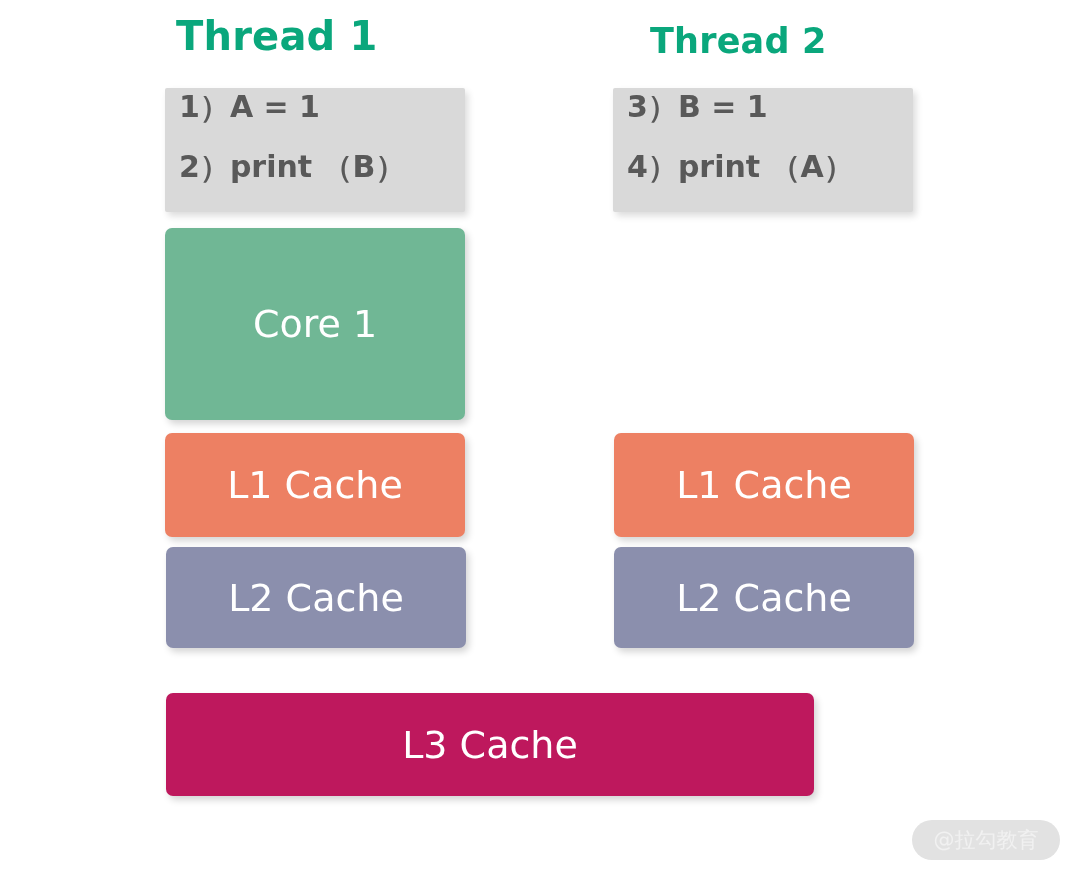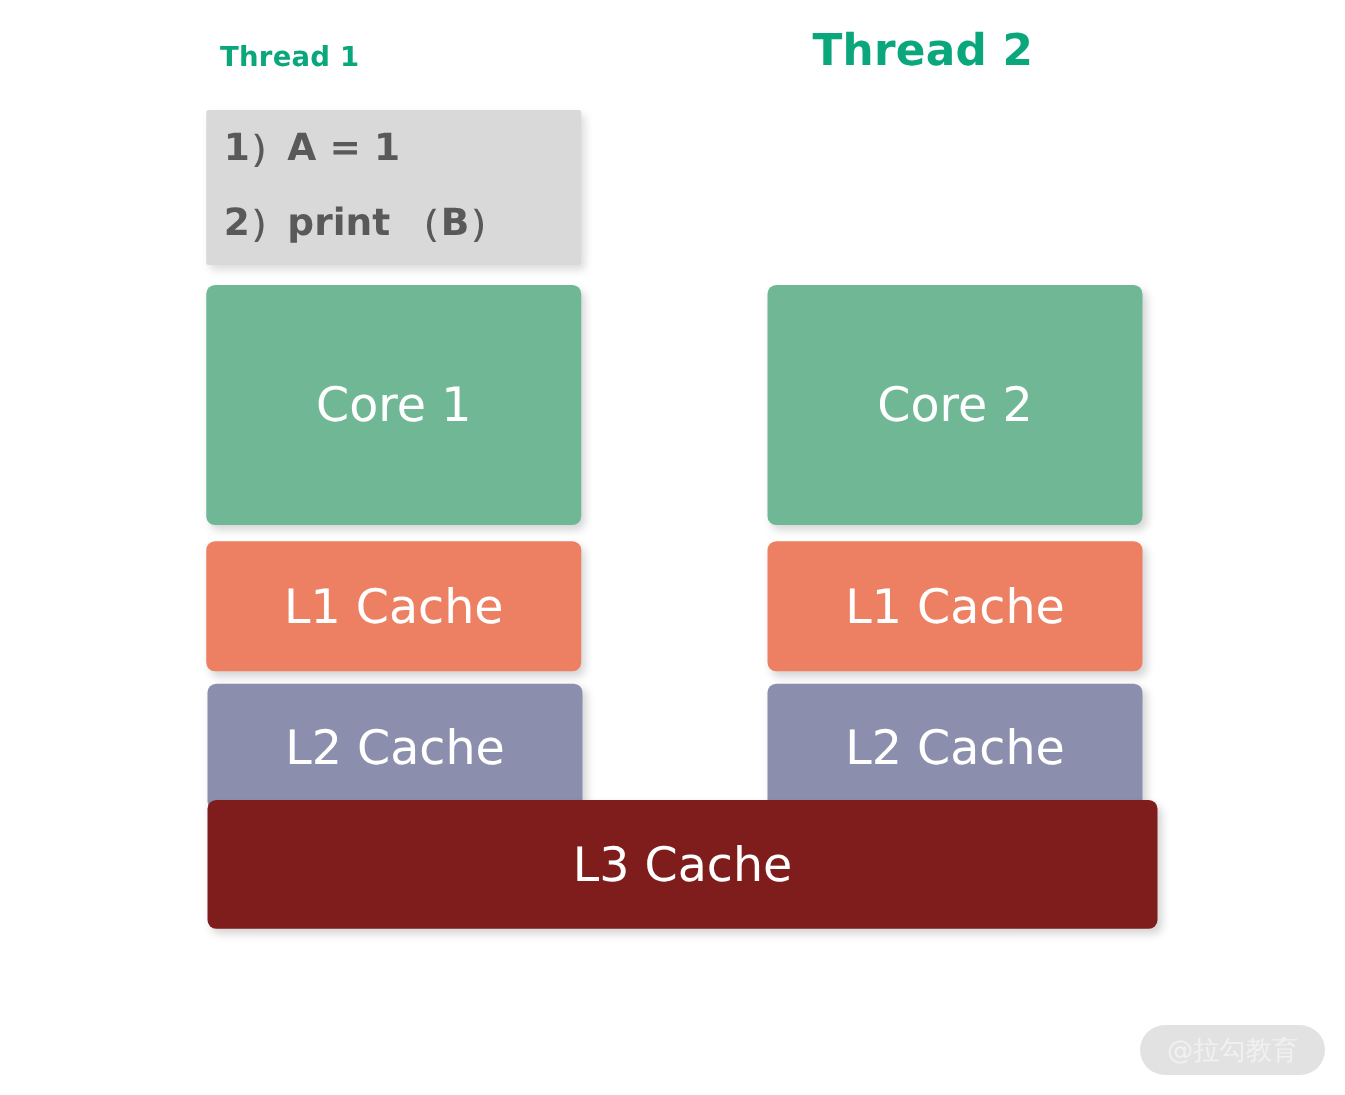--- a/index.html
+++ b/index.html
@@ -21,22 +21,22 @@
   
   .thread-title {
     position: absolute;
     font-weight: bold;
     letter-spacing: 0.2px;
     white-space: nowrap;
     line-height: 1;
   }
   #thread1-title {
     left: 176px;
-    top: 36px;
-    font-size: 22px;
+    top: 16px;
+    font-size: 40px;
   }
   #thread2-title {
     left: 630px;
     top: 24px;
     font-size: 35px;
     margin-left: 20px;
   }
 
   
   .block {
@@ -55,21 +55,21 @@
     line-height: 1;
     white-space: nowrap;
   }
 
   
   .code-box {
     position: absolute;
     background: #d9d9d9;
     border-radius: 2px;
     box-sizing: border-box;
-    padding: 16px 0 0 14px;
+    padding: 4px 0 0 14px;
     box-shadow: 3px 4px 7px rgba(0, 0, 0, 0.14);
   }
   .code-line {
     color: #595959;
     font-size: 30px;
     font-weight: bold;
     line-height: 1;
     white-space: nowrap;
     margin-bottom: 30px;
   }
@@ -124,34 +124,39 @@
   <div class="block" style="left:165px; top:433px; width:300px; height:104px; background:#ed8063;">
     <span class="block-label">L1 Cache</span>
   </div>
 
   <div class="block" style="left:166px; top:547px; width:300px; height:101px; background:#8b8fad;">
     <span class="block-label">L2 Cache</span>
   </div>
 
   <div id="thread2-title" class="thread-title" style="color:#0aa77c;">Thread 2</div>
 
+  <div class="code-box" id="code-box-2" style="left:613px; top:88px; width:300px; height:124px;">
+    <div class="code-line">
+      <span class="code-num">3）</span><span>B = 1</span>
+    </div>
+    <div class="code-line">
+      <span class="code-num">4）</span><span>print （A）</span>
+    </div>
+  </div>
 
-  <div class="block" style="left:614px; top:228px; width:300px; height:192px; background:#70b795;">
-    <span class="block-label">Core 2</span>
-  </div>
 
   <div class="block" style="left:614px; top:433px; width:300px; height:104px; background:#ed8063;">
     <span class="block-label">L1 Cache</span>
   </div>
 
   <div class="block" style="left:614px; top:547px; width:300px; height:101px; background:#8b8fad;">
     <span class="block-label">L2 Cache</span>
   </div>
 
-  <div class="block" style="left:166px; top:640px; width:760px; height:103px; background:#7f1d1d;">
+  <div class="block" style="left:166px; top:693px; width:648px; height:103px; background:#be185d;">
     <span class="block-label">L3 Cache</span>
   </div>
 
   <div id="watermark">
     <span id="watermark-text">@拉勾教育</span>
   </div>
 
 </div>
 
 </body></html>

